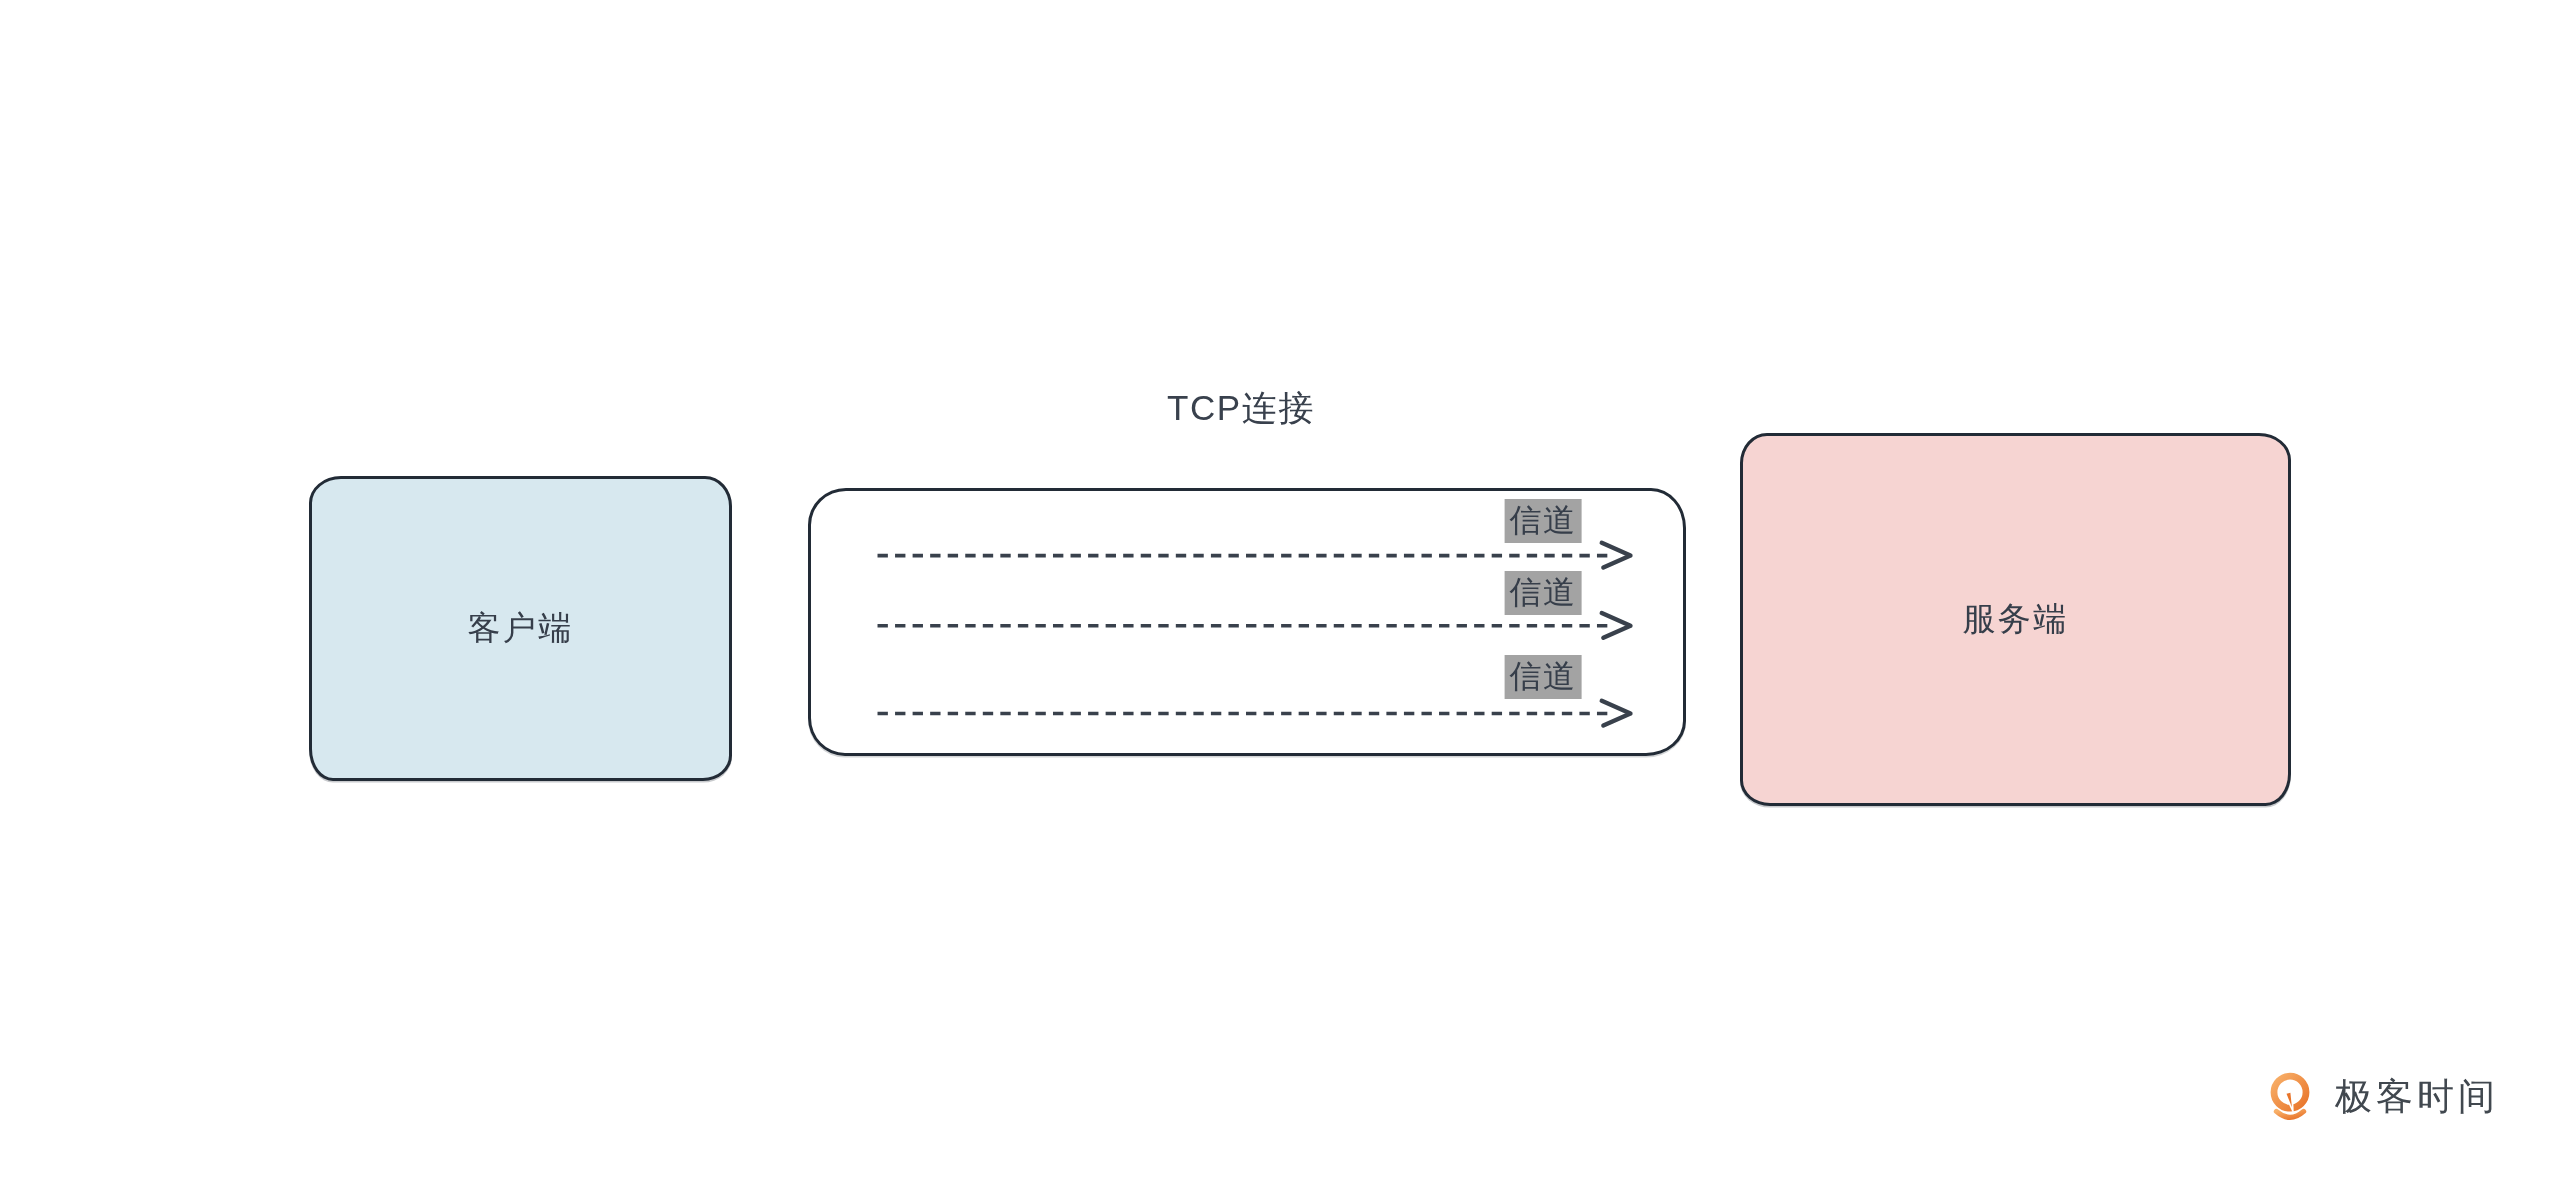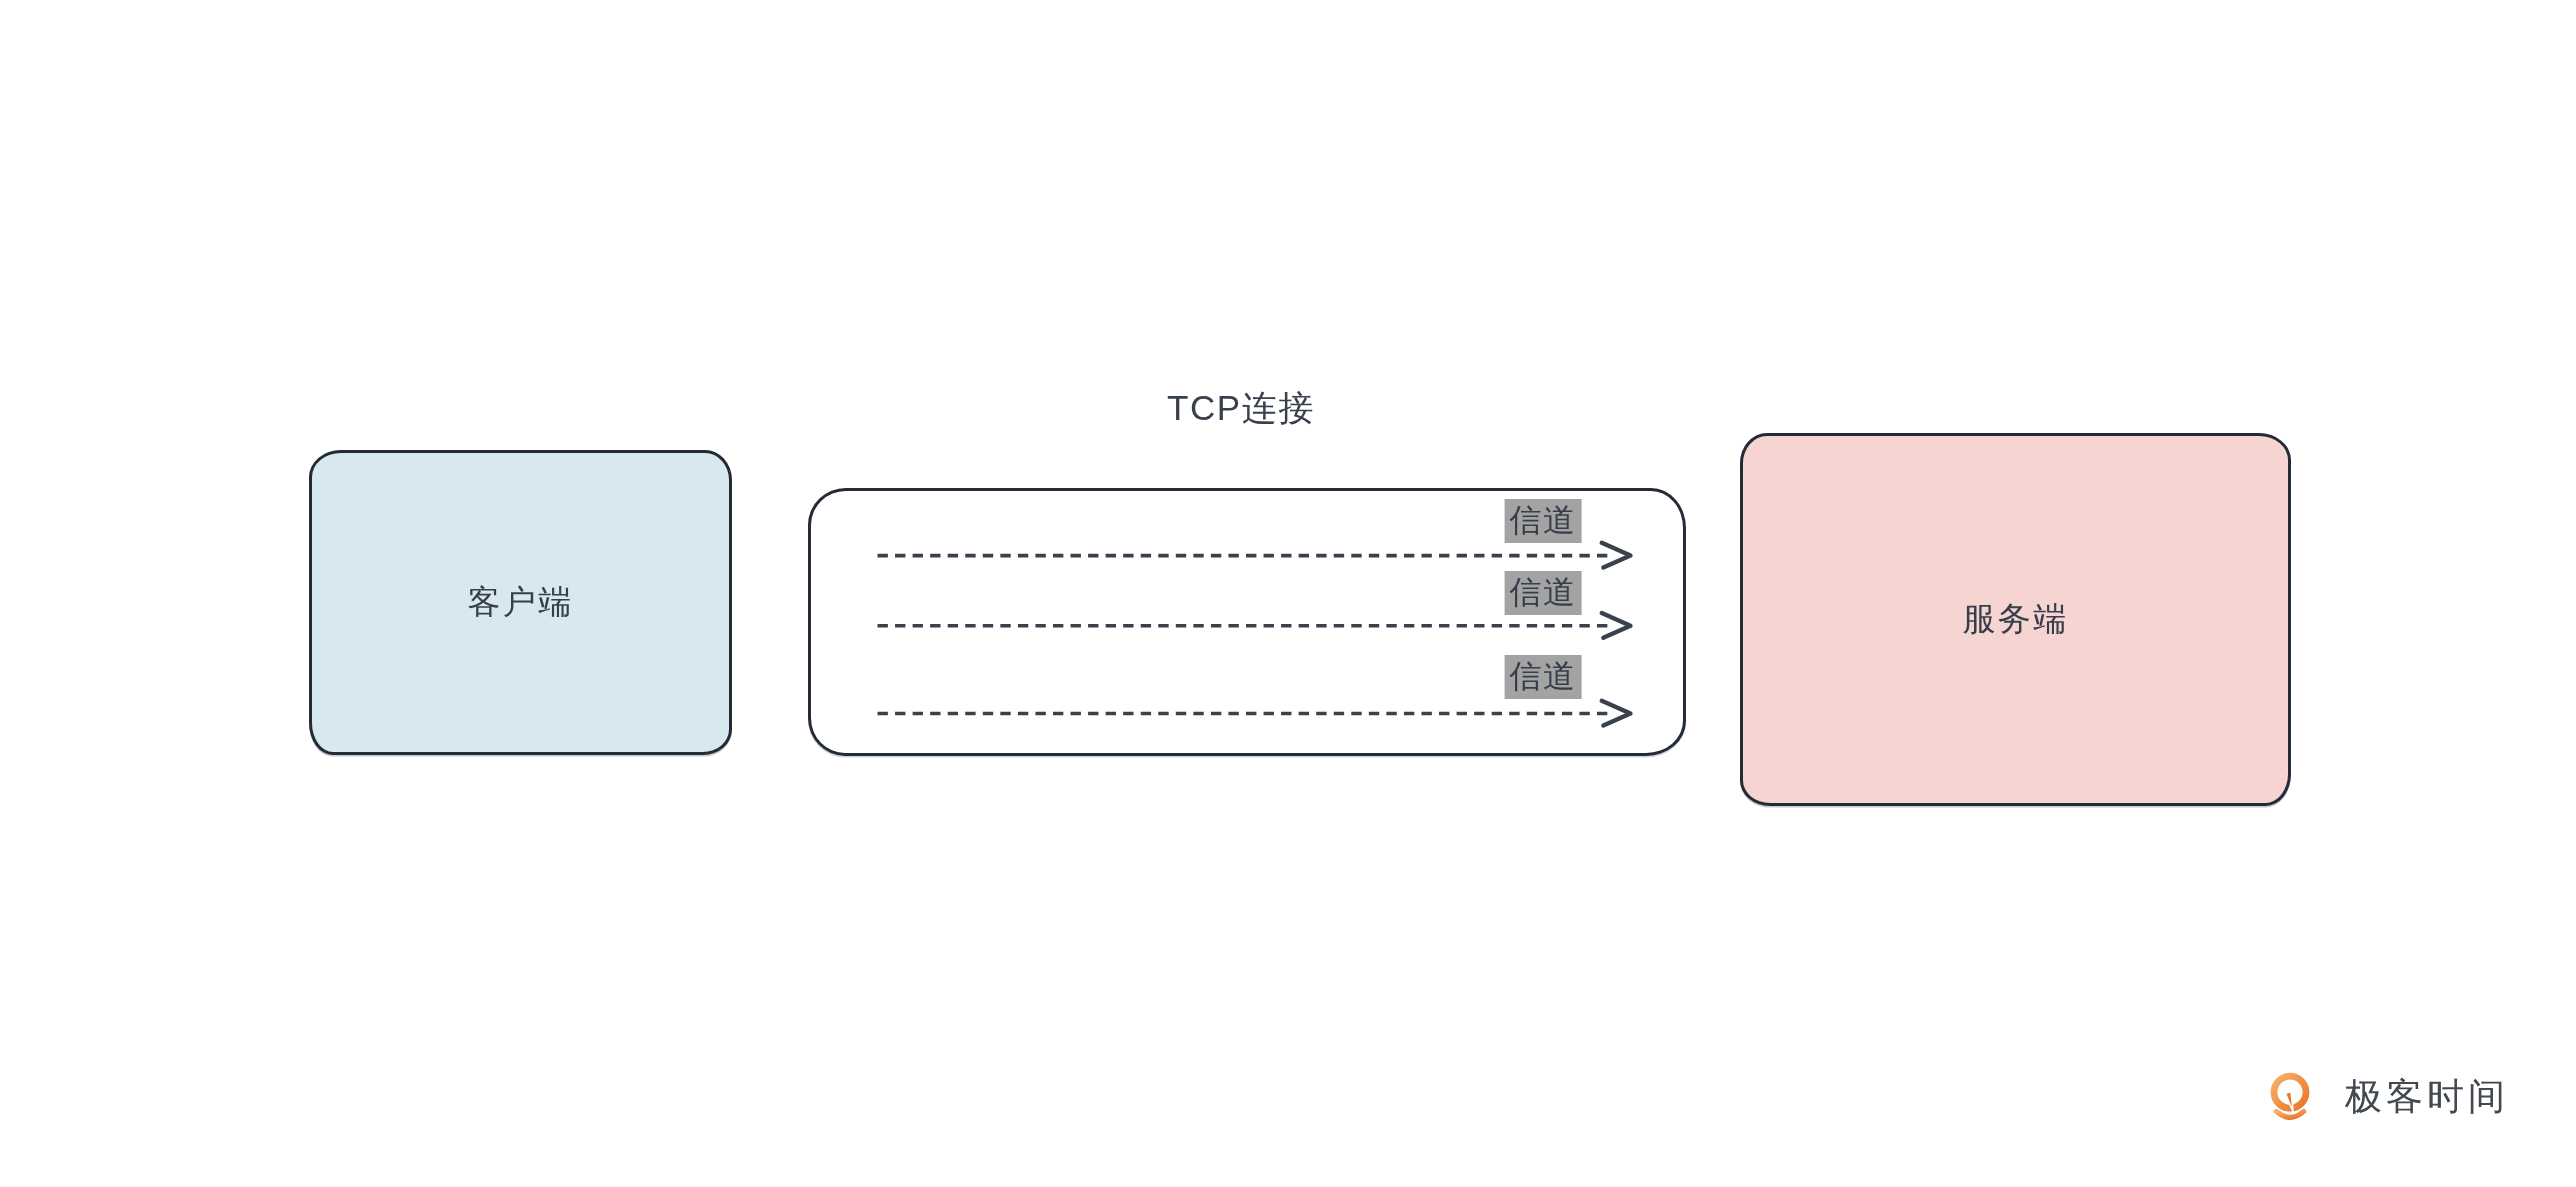--- a/index.html
+++ b/index.html
@@ -37,21 +37,21 @@
     display: flex;
     align-items: center;
     justify-content: center;
     font-size: 33px;
     font-weight: 500;
     color: #363e4a;
     letter-spacing: 2.4px;
   }
   .node-client {
     left: 309px;
-    top: 450px;
+    top: 476px;
     width: 423px;
     height: 305px;
     background: #d7e8ef;
     border-radius: 32px 27px 29px 24px / 27px 30px 25.5px 32px;
     box-shadow: 0 1.6px 0 rgba(34,43,54,.25);
   }
   .node-server {
     left: 1740px;
     top: 433px;
     width: 551px;
@@ -99,21 +99,21 @@
     height: 57px;
     display: flex;
     align-items: center;
   }
   .brand-icon {
     width: 48px;
     height: 56px;
     display: block;
   }
   .brand-text {
-    margin-left: 31px;
+    margin-left: 21px;
     font-size: 37px;
     font-weight: 500;
     color: #41484f;
     letter-spacing: 4px;
     white-space: nowrap;
   }
 </style>
 </head>
 <body>
 

